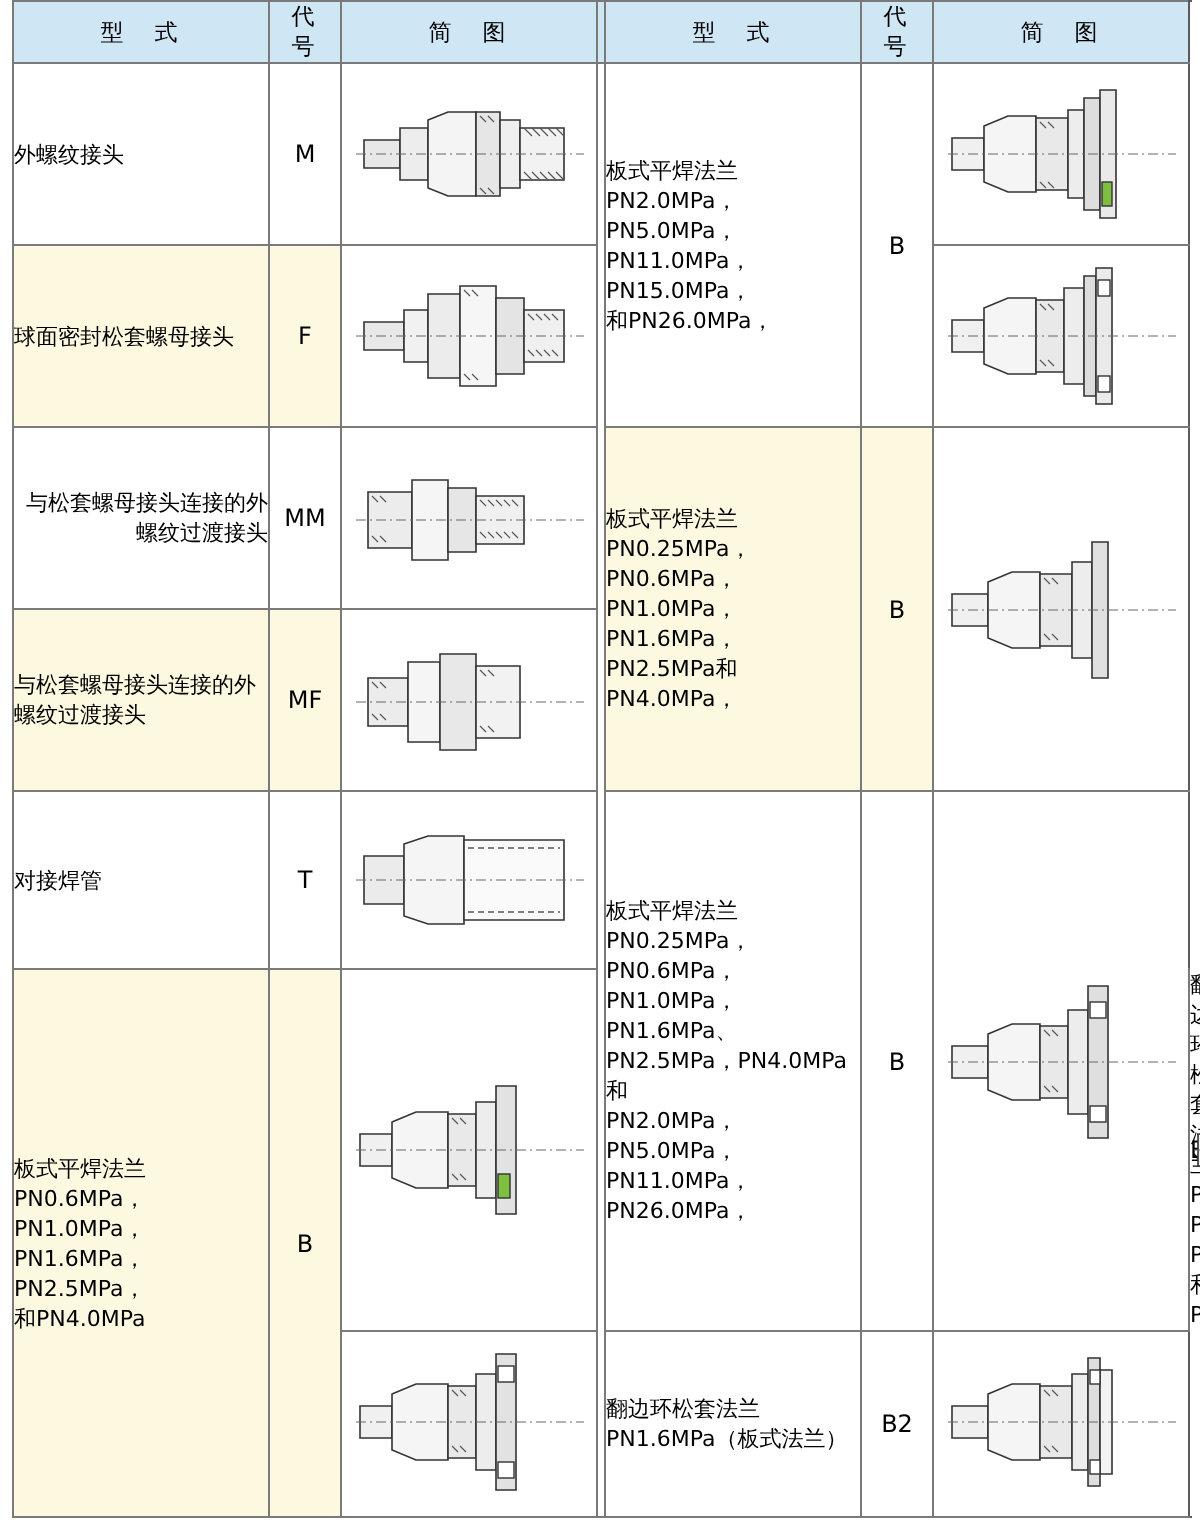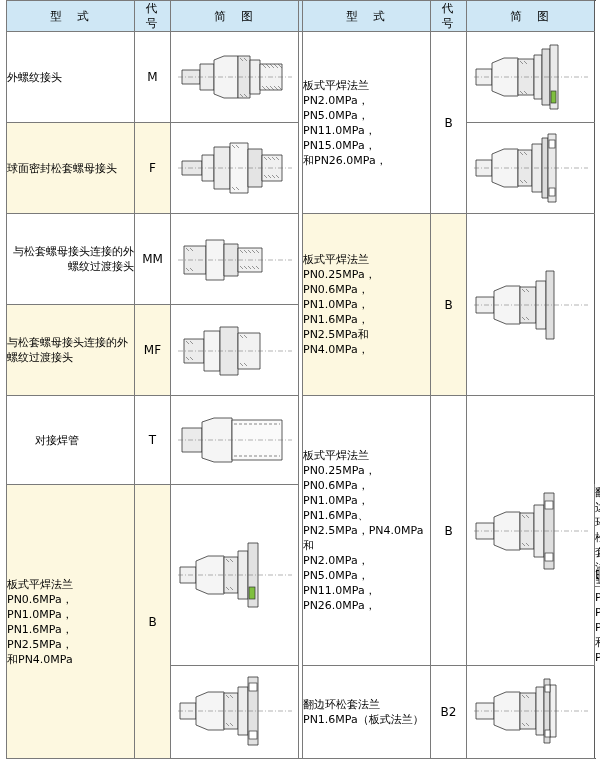--- a/index.html
+++ b/index.html
@@ -257,21 +257,21 @@
           <g stroke="#555" stroke-width="0.6">
             <path d="M10 34 l3 3 M14 34 l3 3 M10 50 l3 3 M14 50 l3 3"></path>
             <path d="M64 28 l3 3 M68 28 l3 3 M64 56 l3 3 M68 56 l3 3"></path>
           </g>
           <path d="M2 44 H116" stroke="#666" stroke-width="0.5" stroke-dasharray="5 2 1 2"></path>
         </svg>
       </td>
     </tr>
 
     <tr>
-      <td class="cell-text white" style="height:88px;padding-left:28px;">对接焊管</td>
+      <td class="cell-text white" style="height:88px;">对接焊管</td>
       <td class="code white">T</td>
       <td class="fig">
         <svg width="118" height="84" viewBox="0 0 118 84">
           <g stroke="#333" fill="#f2f2f2" stroke-width="0.8">
             <path d="M6 30 h20 v24 H6 z" fill="#ebebeb"></path>
             <path d="M26 24 l12 -4 h18 v44 H38 l-12 -4 z" fill="#f5f5f5"></path>
             <path d="M56 22 h50 v40 H56 z" fill="#fafafa"></path>
           </g>
           <g stroke="#555" stroke-width="0.7" stroke-dasharray="3 2">
             <path d="M58 26 H104 M58 58 H104"></path>

